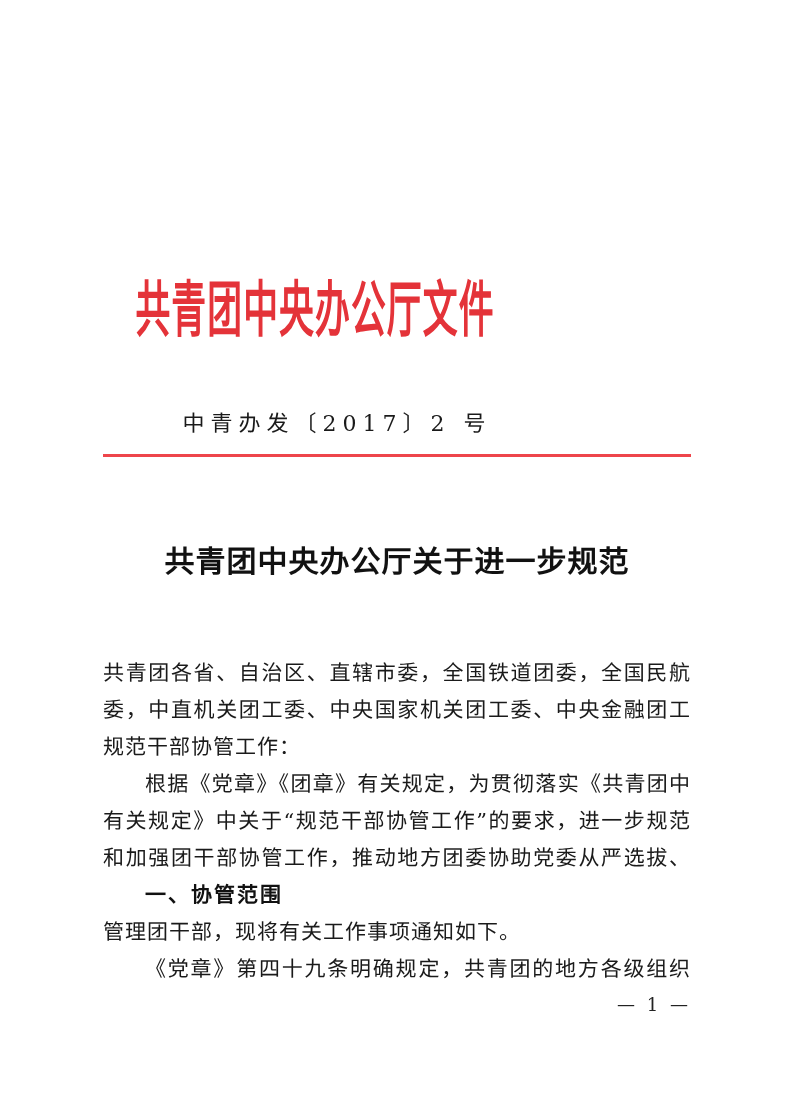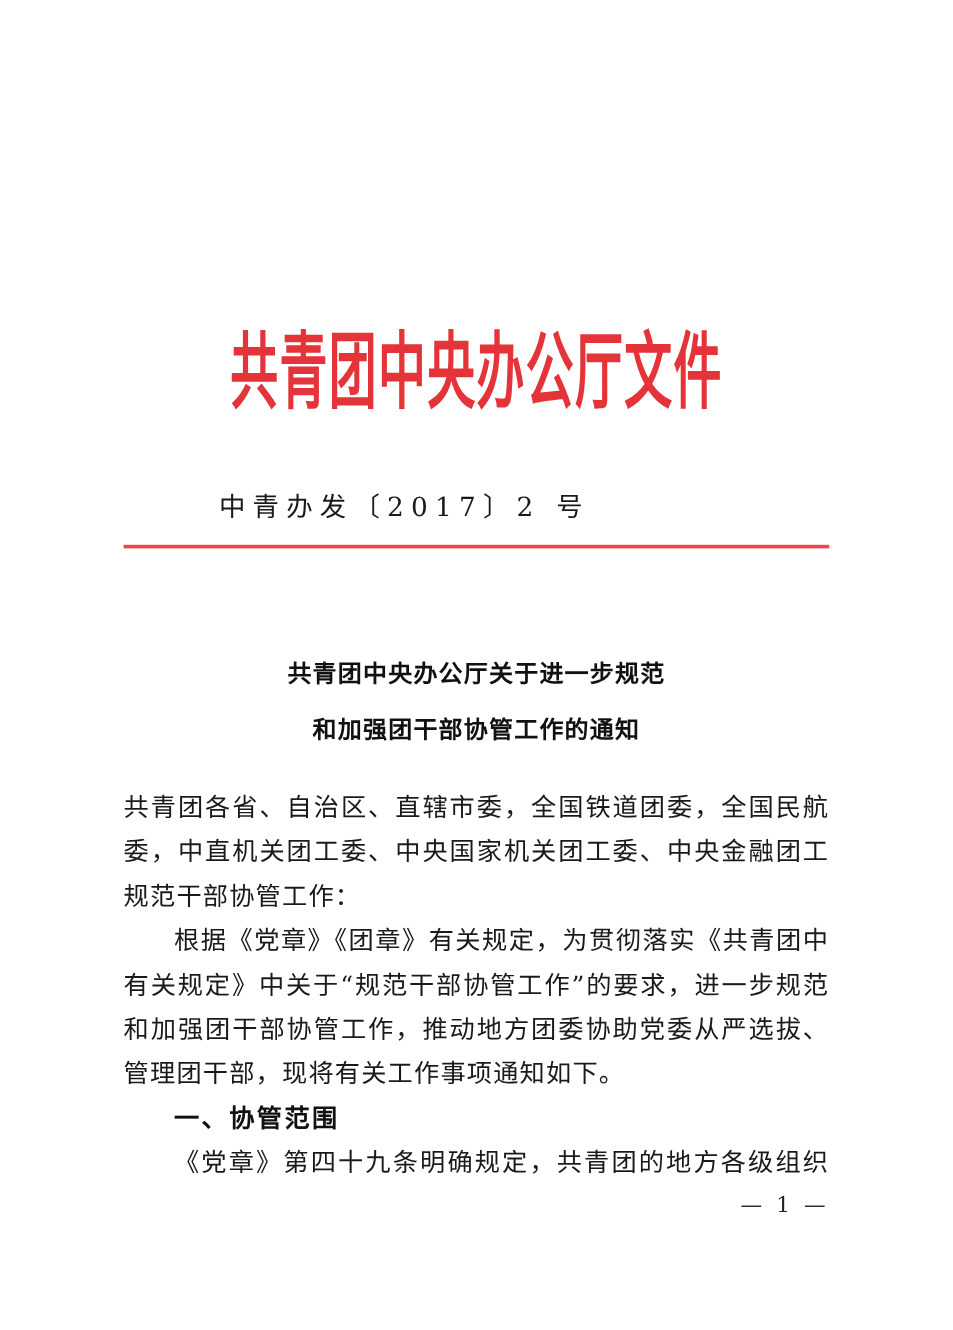--- a/index.html
+++ b/index.html
@@ -21,25 +21,25 @@
     margin: 0 auto;
     background: #ffffff;
     overflow: hidden;
   }
   
   .banner {
     position: absolute;
     top: 260px;
     left: 0;
     width: 794px;
-    text-align: center;
+    text-align: left;
     white-space: nowrap;
     color: var(--red);
     font-weight: bold;
-    font-size: 70px;
+    font-size: 61px;
     line-height: 100px;
   }
   .banner-inner {
     display: inline-block;
     transform: scaleX(0.57);
     transform-origin: 50% 50%;
     letter-spacing: 2px;
   }
   
   .doc-number {
@@ -63,21 +63,21 @@
     background: var(--rule-red);
   }
   
   .doc-title {
     position: absolute;
     top: 538px;
     left: 0;
     width: 794px;
     text-align: center;
     font-weight: bold;
-    font-size: 20px;
+    font-size: 30px;
     line-height: 47px;
     letter-spacing: 1px;
     color: #111111;
   }
   
   .body-text {
     position: absolute;
     top: 655px;
     left: 103px;
     width: 588px;
@@ -127,32 +127,31 @@
   <div class="banner">
     <span class="banner-inner">共青团中央办公厅文件</span>
   </div>
 
   <div class="doc-number">中青办发〔2017〕2 号</div>
 
   <div class="red-rule"></div>
 
   <div class="doc-title">
     <div>共青团中央办公厅关于进一步规范</div>
-    <div>和加强团干部协管工作的通知</div>
   </div>
 
   <div class="body-text">
     <div class="line line-full">共青团各省、自治区、直辖市委，全国铁道团委，全国民航团</div>
     <div class="line line-full">委，中直机关团工委、中央国家机关团工委、中央金融团工委、</div>
     <div class="line line-short">规范干部协管工作：</div>
 
     <div class="line line-full indent-2">根据《党章》《团章》有关规定，为贯彻落实《共青团中央</div>
     <div class="line line-full">有关规定》中关于“规范干部协管工作”的要求，进一步规范</div>
     <div class="line line-full">和加强团干部协管工作，推动地方团委协助党委从严选拔、从严</div>
+    <div class="line line-short indent-2 section-heading">一、协管范围</div>
+
     <div class="line line-short">管理团干部，现将有关工作事项通知如下。</div>
-
-    <div class="line line-short indent-2 section-heading">一、协管范围</div>
     <div class="line line-full indent-2">《党章》第四十九条明确规定，共青团的地方各级组织受同</div>
   </div>
 
   <div class="page-number">— 1 —</div>
 
 </div>
 
 </body></html>

